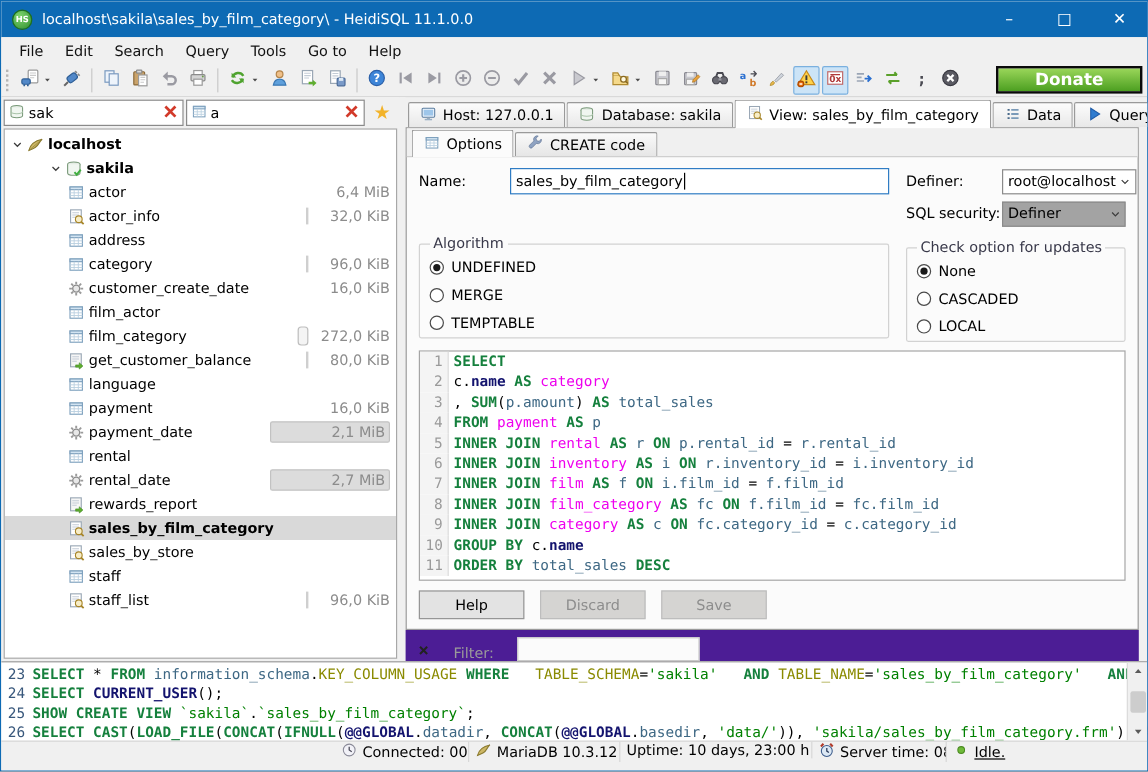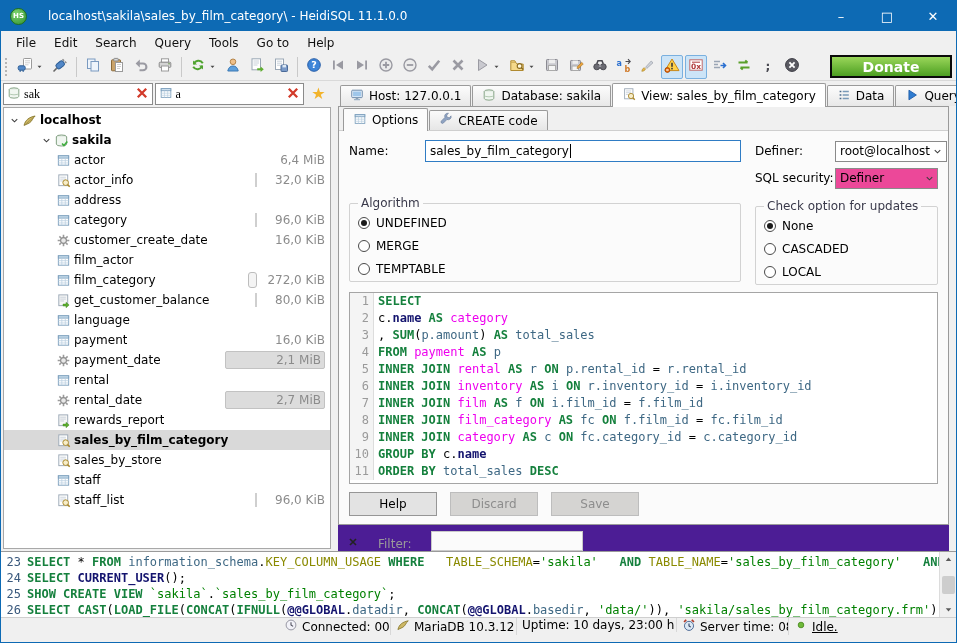--- a/index.html
+++ b/index.html
@@ -1,40 +1,40 @@
 <!DOCTYPE html>
 <html><head>
 <meta charset="utf-8">
 <style>
   * { box-sizing: border-box; }
   html,body { margin:0; padding:0; background:#888; }
   .window{width:957px;height:643px;display:flex;flex-direction:column;font:12px "DejaVu Sans",sans-serif;background:#f0f0f0;border:1px solid #0d6ab4;position:relative;overflow:hidden;}
   
   .titlebar{flex:0 0 30px;background:#0d6ab4;display:flex;align-items:center;color:#fff;}
-  .applogo{width:17px;height:17px;border-radius:50%;background:radial-gradient(circle at 35% 30%,#7fd56f,#2f8f2f);margin:0 21px 0 9px;display:flex;align-items:center;justify-content:center;font-size:7px;font-weight:bold;border:1px solid #1e6f1e;color:#fff;flex:0 0 17px;}
+  .applogo{width:17px;height:17px;border-radius:50%;background:radial-gradient(circle at 35% 30%,#7fd56f,#2f8f2f);margin:0 8px 0 9px;display:flex;align-items:center;justify-content:center;font-size:7px;font-weight:bold;border:1px solid #1e6f1e;color:#fff;flex:0 0 17px;}
   .title{flex:1;white-space:nowrap;overflow:hidden;}
   .winbtns{display:flex;height:30px;}
   .winbtn{width:46px;display:flex;align-items:center;justify-content:center;font-size:13px;}
   
   .menubar{flex:0 0 22px;display:flex;align-items:flex-end;background:#f0f0f0;padding-left:6px;}
   .menuitem{padding:3px 9px;color:#111;}
   
   .toolbar{flex:0 0 28px;display:flex;align-items:center;background:#f0f0f0;border-bottom:1px solid #d9d9d9;padding-left:2px;}
   .grip{width:4px;height:18px;border-left:2px dotted #b5b5b5;margin:0 4px 0 2px;}
   .tbtn{height:24px;display:flex;align-items:center;justify-content:center;border:1px solid transparent;border-radius:2px;padding:0 2px;margin:0 1px;}
   .tbtn.active{background:#cce4f7;border-color:#7ab0df;}
   .tsep{width:1px;height:20px;background:#c9c9c9;margin:0 4px;}
   .tcaret{margin-left:2px;display:flex;}
   .donate{margin-left:auto;margin-right:4px;width:122px;height:23px;border:2px solid #0a0a0a;background:linear-gradient(#9ad65a,#4c9f21);color:#fff;font-weight:bold;font-size:14px;display:flex;align-items:center;justify-content:center;}
   
   .bodyrow{flex:1;display:flex;min-height:0;}
   .leftpanel{flex:0 0 332px;display:flex;flex-direction:column;background:#f0f0f0;}
   .filterrow{flex:0 0 26px;display:flex;align-items:center;gap:2px;padding:1px 2px;}
   .filterbox{flex:1;height:22px;background:#fff;border:1px solid #8a8a8a;display:flex;align-items:center;gap:3px;padding:0 3px;min-width:0;}
-  .filterbox .fval{flex:1;font-family:Liberation Serif, serif;}
+  .filterbox .fval{flex:1;}
   .starbtn{width:25px;text-align:center;color:#f2b32a;font-size:16px;line-height:22px;}
   .tree{flex:1;background:#fff;border:1px solid #a8a8a8;margin:0 2px 2px 2px;overflow:hidden;padding-top:2px;}
   .trow{height:20px;display:flex;align-items:center;padding-right:5px;white-space:nowrap;}
   .trow.sel{background:#d9d9d9;}
   .bold{font-weight:bold;}
   .chev{width:14px;display:flex;justify-content:center;flex:0 0 14px;}
   .ticon{width:17px;display:flex;justify-content:center;flex:0 0 17px;}
   .tname{margin-left:2px;overflow:hidden;}
   .tright{margin-left:auto;display:flex;align-items:center;margin-top:40px;}
   .tsize{color:#8c8c8c;width:68px;text-align:right;}
@@ -54,21 +54,21 @@
   .optionspage{display:flex;padding:8px 10px 0;gap:14px;}
   .optleft{width:392px;flex:0 0 392px;}
   .optright{flex:1;min-width:0;}
   .namerow{display:flex;align-items:center;height:24px;}
   .lbl{width:76px;flex:0 0 76px;}
   .nameinput{flex:1;height:22px;background:#fff;border:1px solid #2f7cc4;display:flex;align-items:center;padding:0 4px;}
   .caret{width:1px;height:14px;background:#000;display:inline-block;margin-left:1px;}
   .comborow{display:flex;align-items:center;height:24px;margin-bottom:3px;}
   .lbl2{width:80px;flex:0 0 80px;}
   .combo{flex:1;height:21px;border:1px solid #8a8a8a;background:#fff;display:flex;align-items:center;padding-left:4px;justify-content:space-between;}
-  .combo.gray{background:#ec4899;}
+  .combo.gray{background:#a3a3a3;}
   .dd{width:16px;display:flex;justify-content:center;}
   .gbox{border:1px solid #d2d2d2;border-radius:2px;padding:1px 8px 4px;height:86px;margin:0;}
   .gbox legend{padding:0 3px;color:#39394a;}
   .gb-left{margin-top:33px;}
   .gb-right{margin-top:9px;}
   .ropt{display:flex;align-items:center;gap:6px;height:23px;}
   .radio{width:12px;height:12px;border:1px solid #4a4a4a;border-radius:50%;background:#fff;flex:0 0 12px;}
   .radio.sel::after{content:'';display:block;width:6px;height:6px;margin:2px;border-radius:50%;background:#1a1a1a;}
   .editor{margin:7px 10px 0;border:1px solid #a5a5a5;background:#fff;height:198px;overflow:hidden;font:12px "DejaVu Sans Mono",monospace;}
   .eline{display:flex;height:17px;line-height:17px;white-space:pre;}

